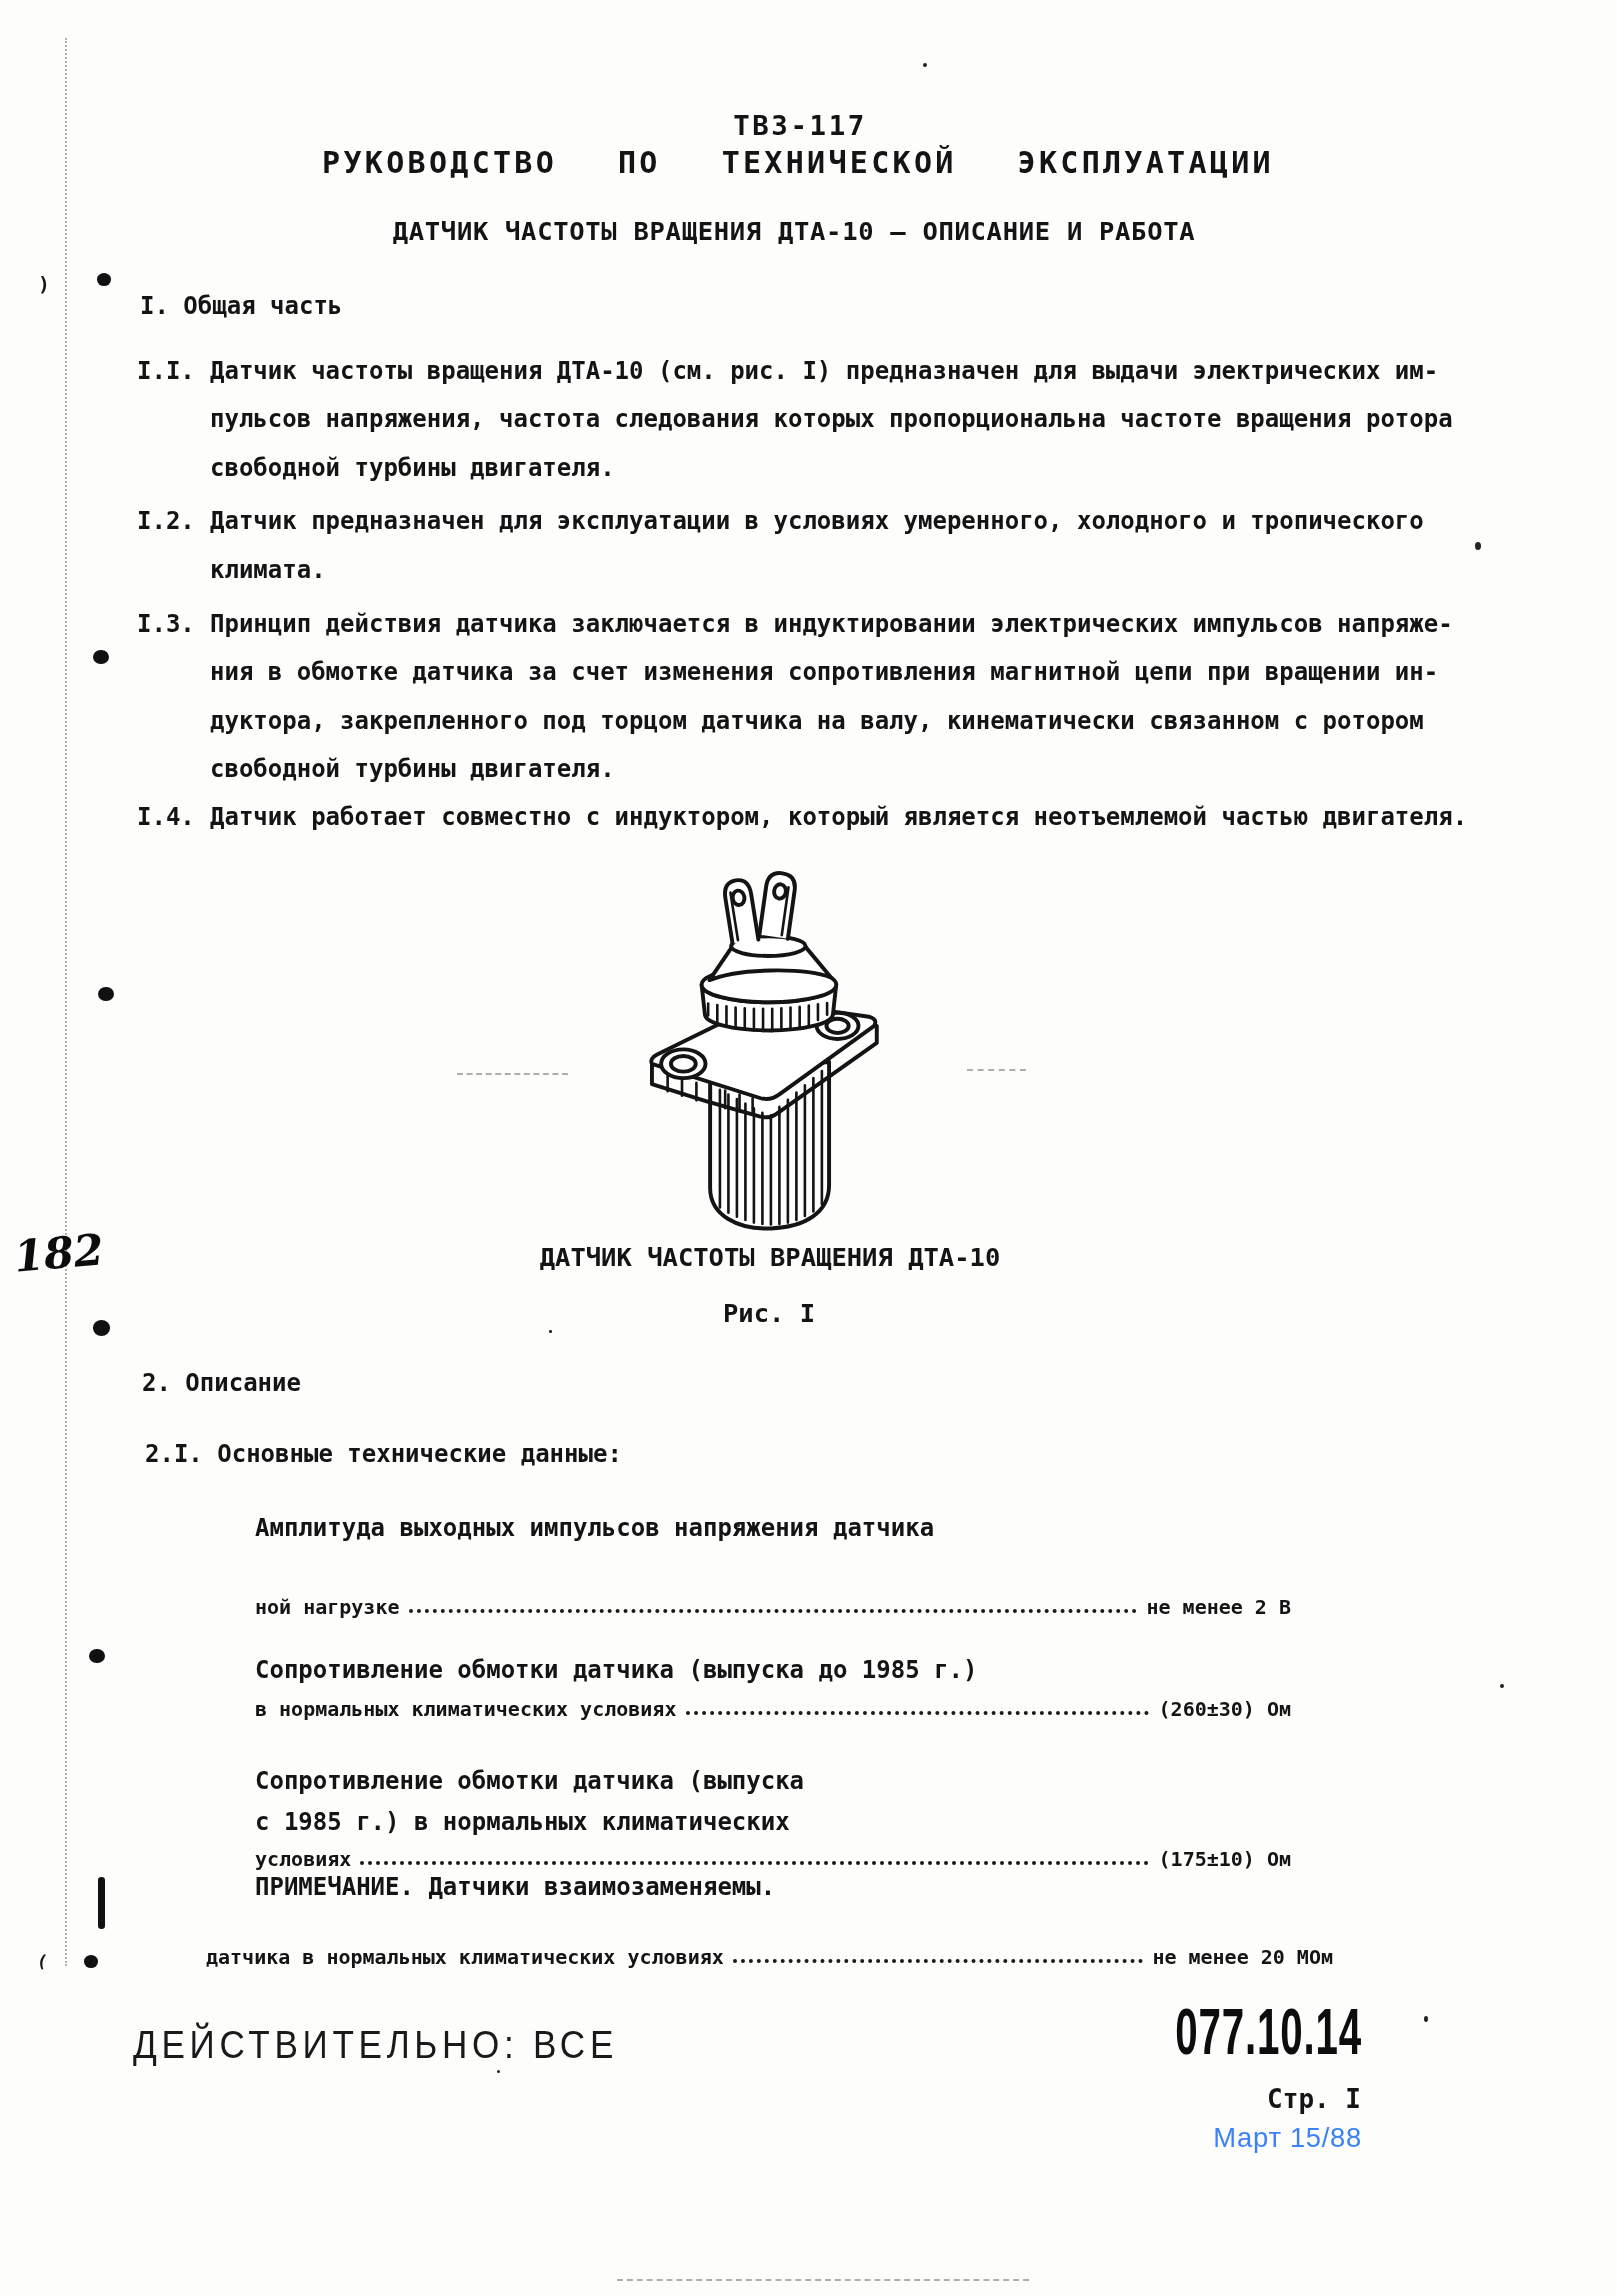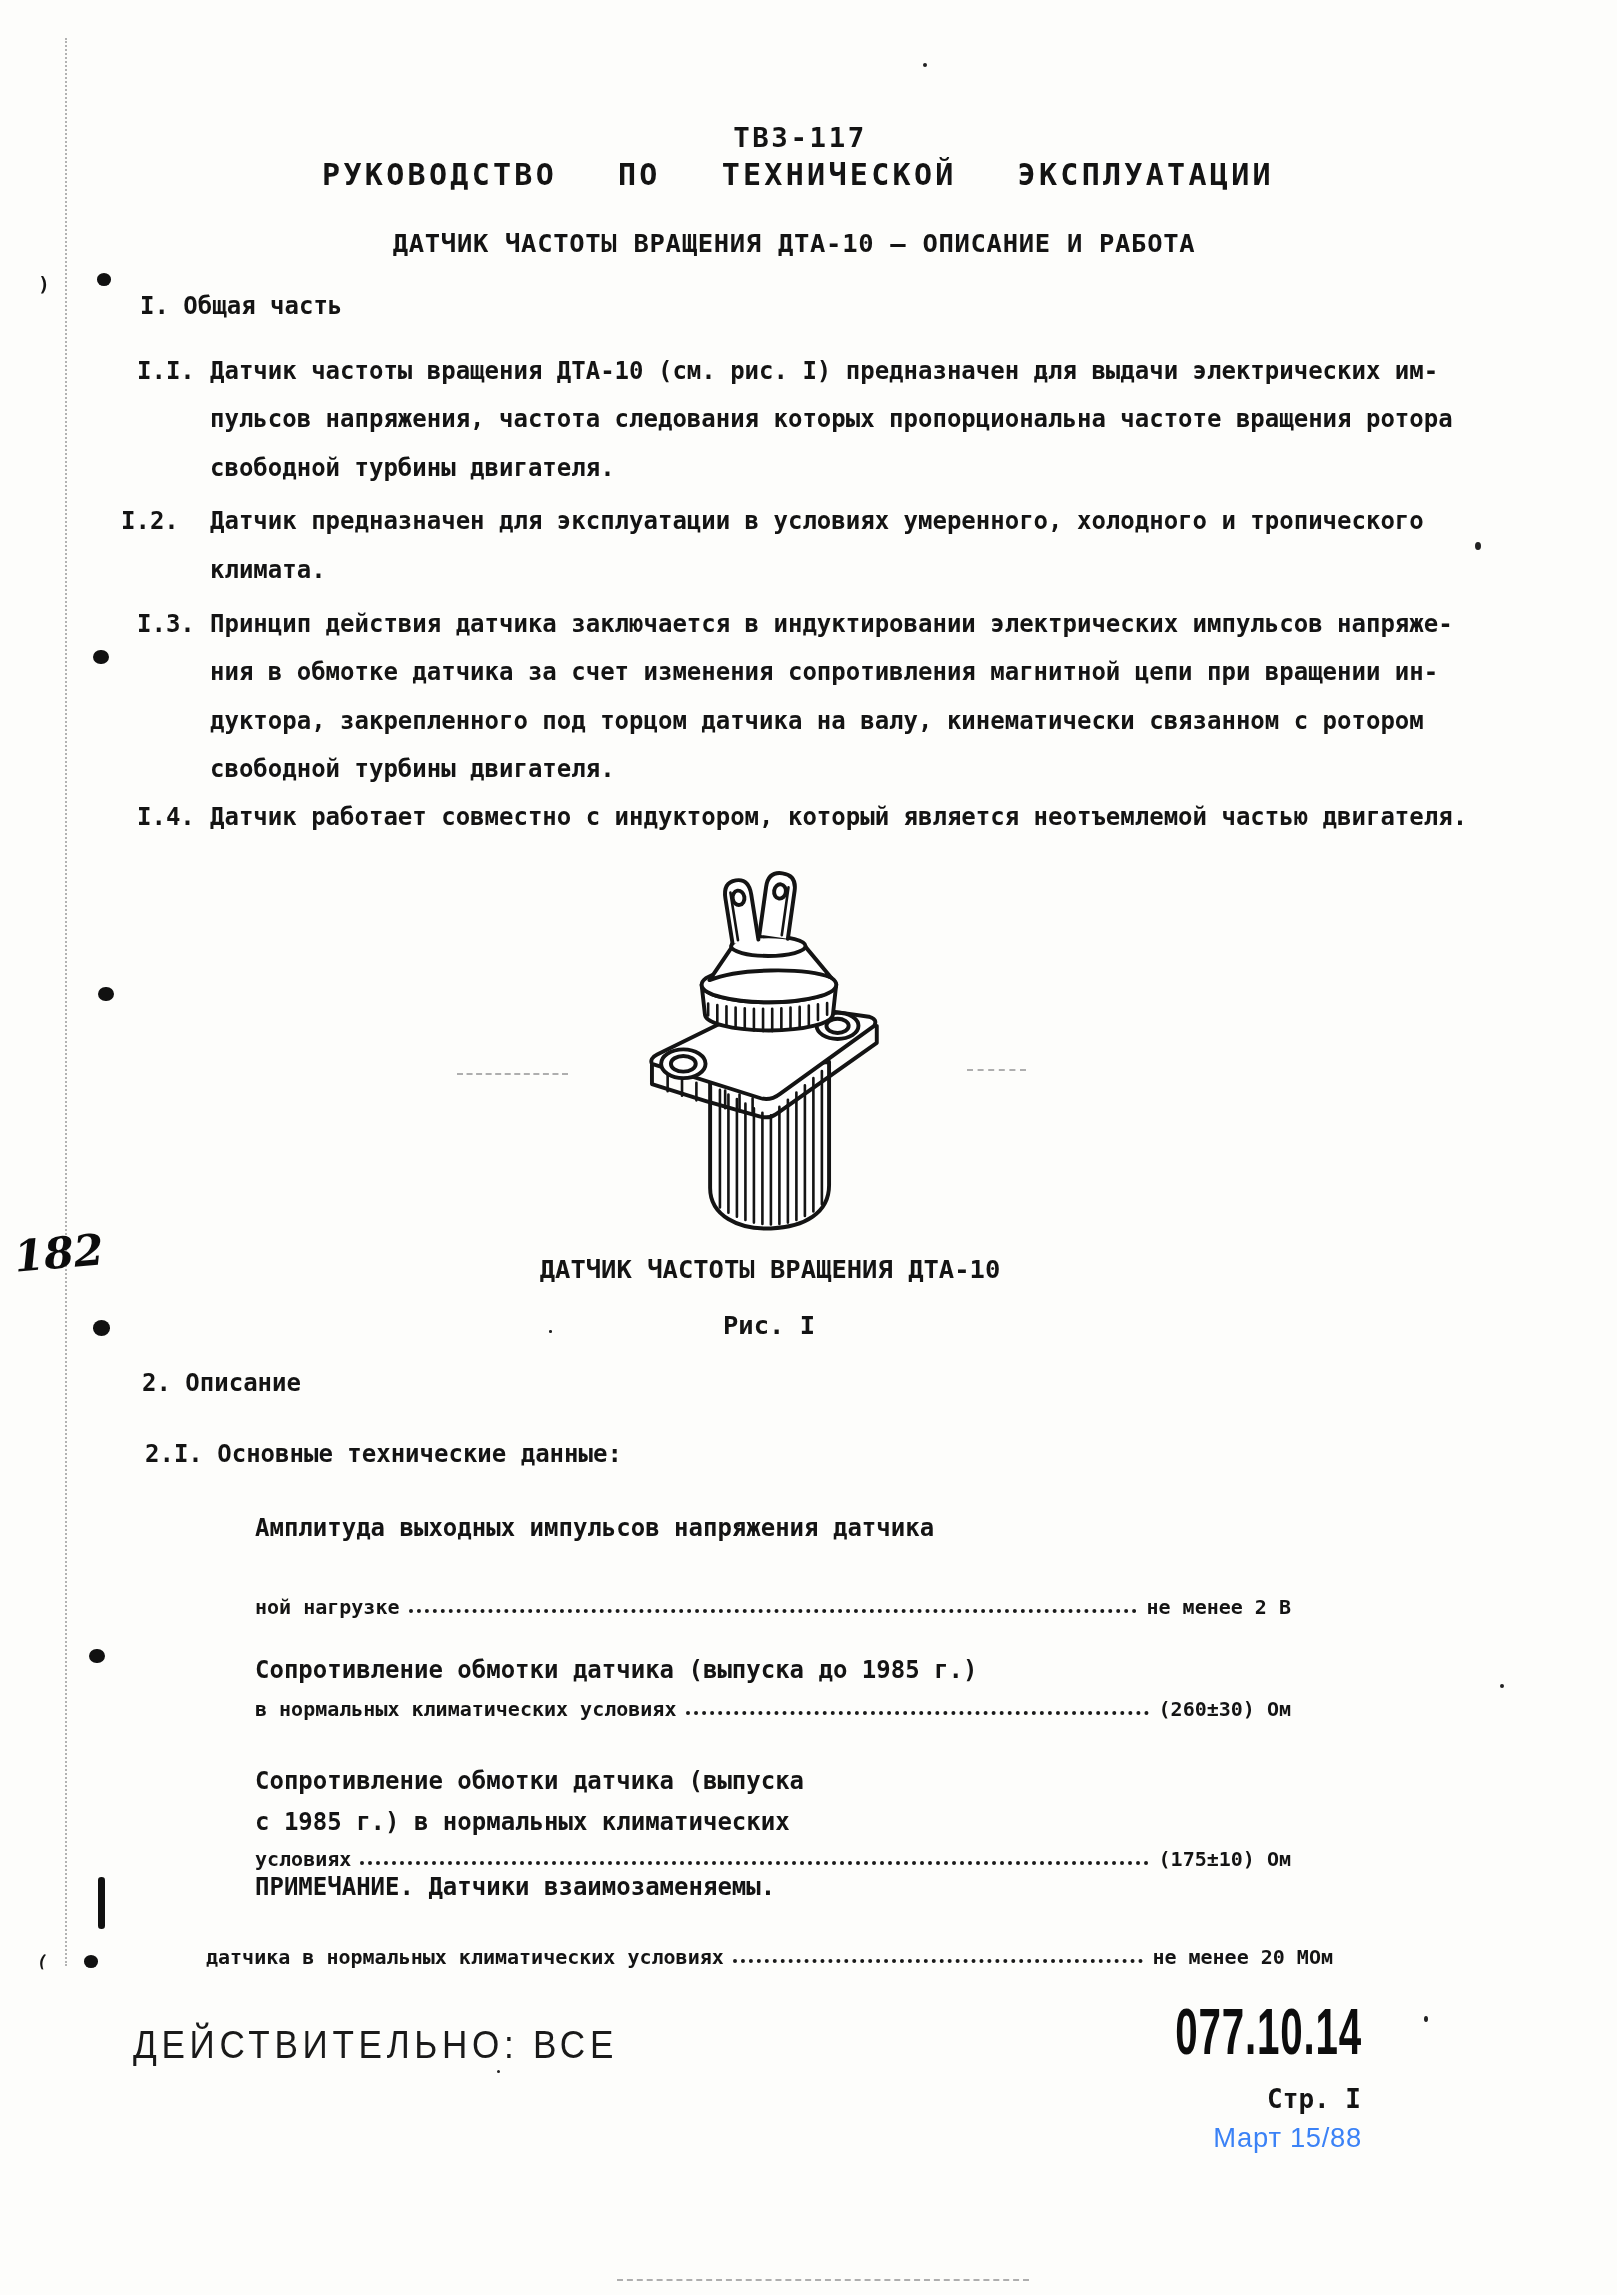--- a/index.html
+++ b/index.html
@@ -1,20 +1,20 @@
 <!DOCTYPE html>
 <html style="font-size:10.5px"><head>
 <meta charset="utf-8">
 <style>
   html,body{margin:0;padding:0;background:#e8e8e6;}
   .page{position:relative;width:1617px;height:2295px;background:#fdfdfb;overflow:hidden;
         font-family:"DejaVu Sans Mono",monospace;color:#141414;}
   .mono{font-family:"DejaVu Sans Mono",monospace;font-weight:700;color:#141414;}
   .tline{position:absolute;white-space:pre;font-size:24px;line-height:1.15;}
-  .ctr{transform:translateX(-50%);margin-top:12px;}
+  .ctr{transform:translateX(-50%);}
   .specrow{position:absolute;display:flex;align-items:flex-end;}
   .specrow .txt{white-space:pre;font-size:20px;line-height:1.15;}
   .dots{flex:1 1 auto;height:1.3px;border-bottom:4.6px dotted #1a1a1a;margin:0 9.1px 5.9px 9.1px;min-width:26px;}
   .bullet{position:absolute;background:#111;border-radius:50%;}
   .speck{position:absolute;background:#222;border-radius:50%;}
   .foldline{position:absolute;left:65px;top:38px;height:1928px;width:0;
             border-left:2px dotted #9a9a9a;opacity:.75;}
   .handwrite{position:absolute;font-family:"DejaVu Serif",serif;font-style:italic;font-weight:700;
              transform:rotate(-5deg);}
   .barmark{position:absolute;width:7.2px;background:#111;border-radius:3.3px;}
@@ -30,21 +30,21 @@
   <div class="tline mono ctr" style="left:798px;top:146px;font-size:30px;letter-spacing:3.3px;word-spacing:9.1px;">РУКОВОДСТВО  ПО  ТЕХНИЧЕСКОЙ  ЭКСПЛУАТАЦИИ</div>
   <div class="tline mono ctr" style="left:794px;top:217px;font-size:25.5px;letter-spacing:0.7px;">ДАТЧИК ЧАСТОТЫ ВРАЩЕНИЯ ДТА-10 – ОПИСАНИЕ И РАБОТА</div>
 
   <div class="tline mono" style="left:140px;top:293px;">I. Общая часть</div>
 
   <div class="tline mono" style="left:137px;top:358px;">I.I.</div>
   <div class="tline mono" style="left:210px;top:358px;">Датчик частоты вращения ДТА-10 (см. рис. I) предназначен для выдачи электрических им-</div>
   <div class="tline mono" style="left:210px;top:406px;">пульсов напряжения, частота следования которых пропорциональна частоте вращения ротора</div>
   <div class="tline mono" style="left:210px;top:455px;">свободной турбины двигателя.</div>
 
-  <div class="tline mono" style="left:121px;top:508px;">I.2.</div>
+  <div class="tline mono" style="left:137px;top:508px;">I.2.</div>
   <div class="tline mono" style="left:210px;top:508px;">Датчик предназначен для эксплуатации в условиях умеренного, холодного и тропического</div>
   <div class="tline mono" style="left:210px;top:557px;">климата.</div>
 
   <div class="tline mono" style="left:137px;top:611px;">I.3.</div>
   <div class="tline mono" style="left:210px;top:611px;">Принцип действия датчика заключается в индуктировании электрических импульсов напряже-</div>
   <div class="tline mono" style="left:210px;top:659px;">ния в обмотке датчика за счет изменения сопротивления магнитной цепи при вращении ин-</div>
   <div class="tline mono" style="left:210px;top:708px;">дуктора, закрепленного под торцом датчика на валу, кинематически связанном с ротором</div>
   <div class="tline mono" style="left:210px;top:756px;">свободной турбины двигателя.</div>
 
   <div class="tline mono" style="left:137px;top:804px;">I.4.</div>

